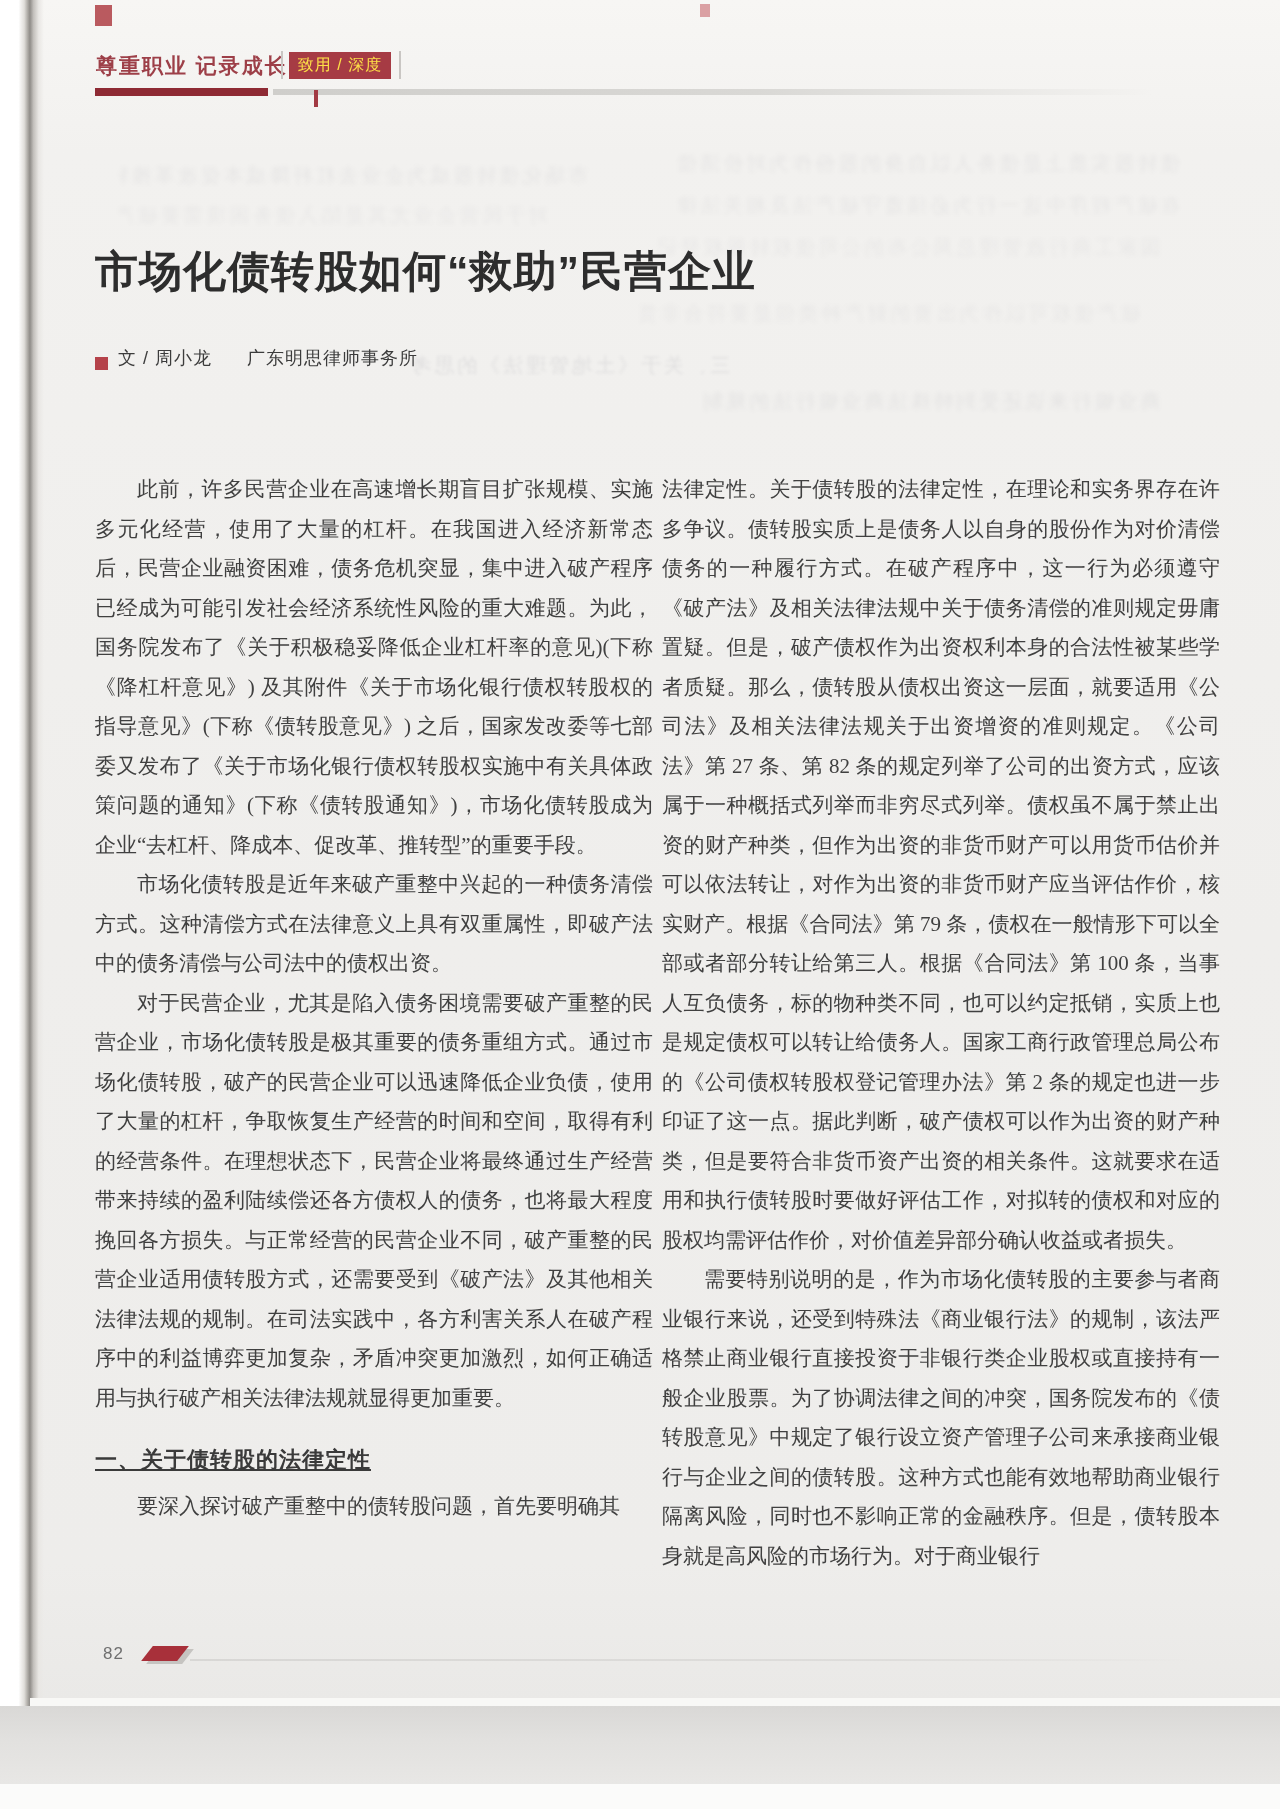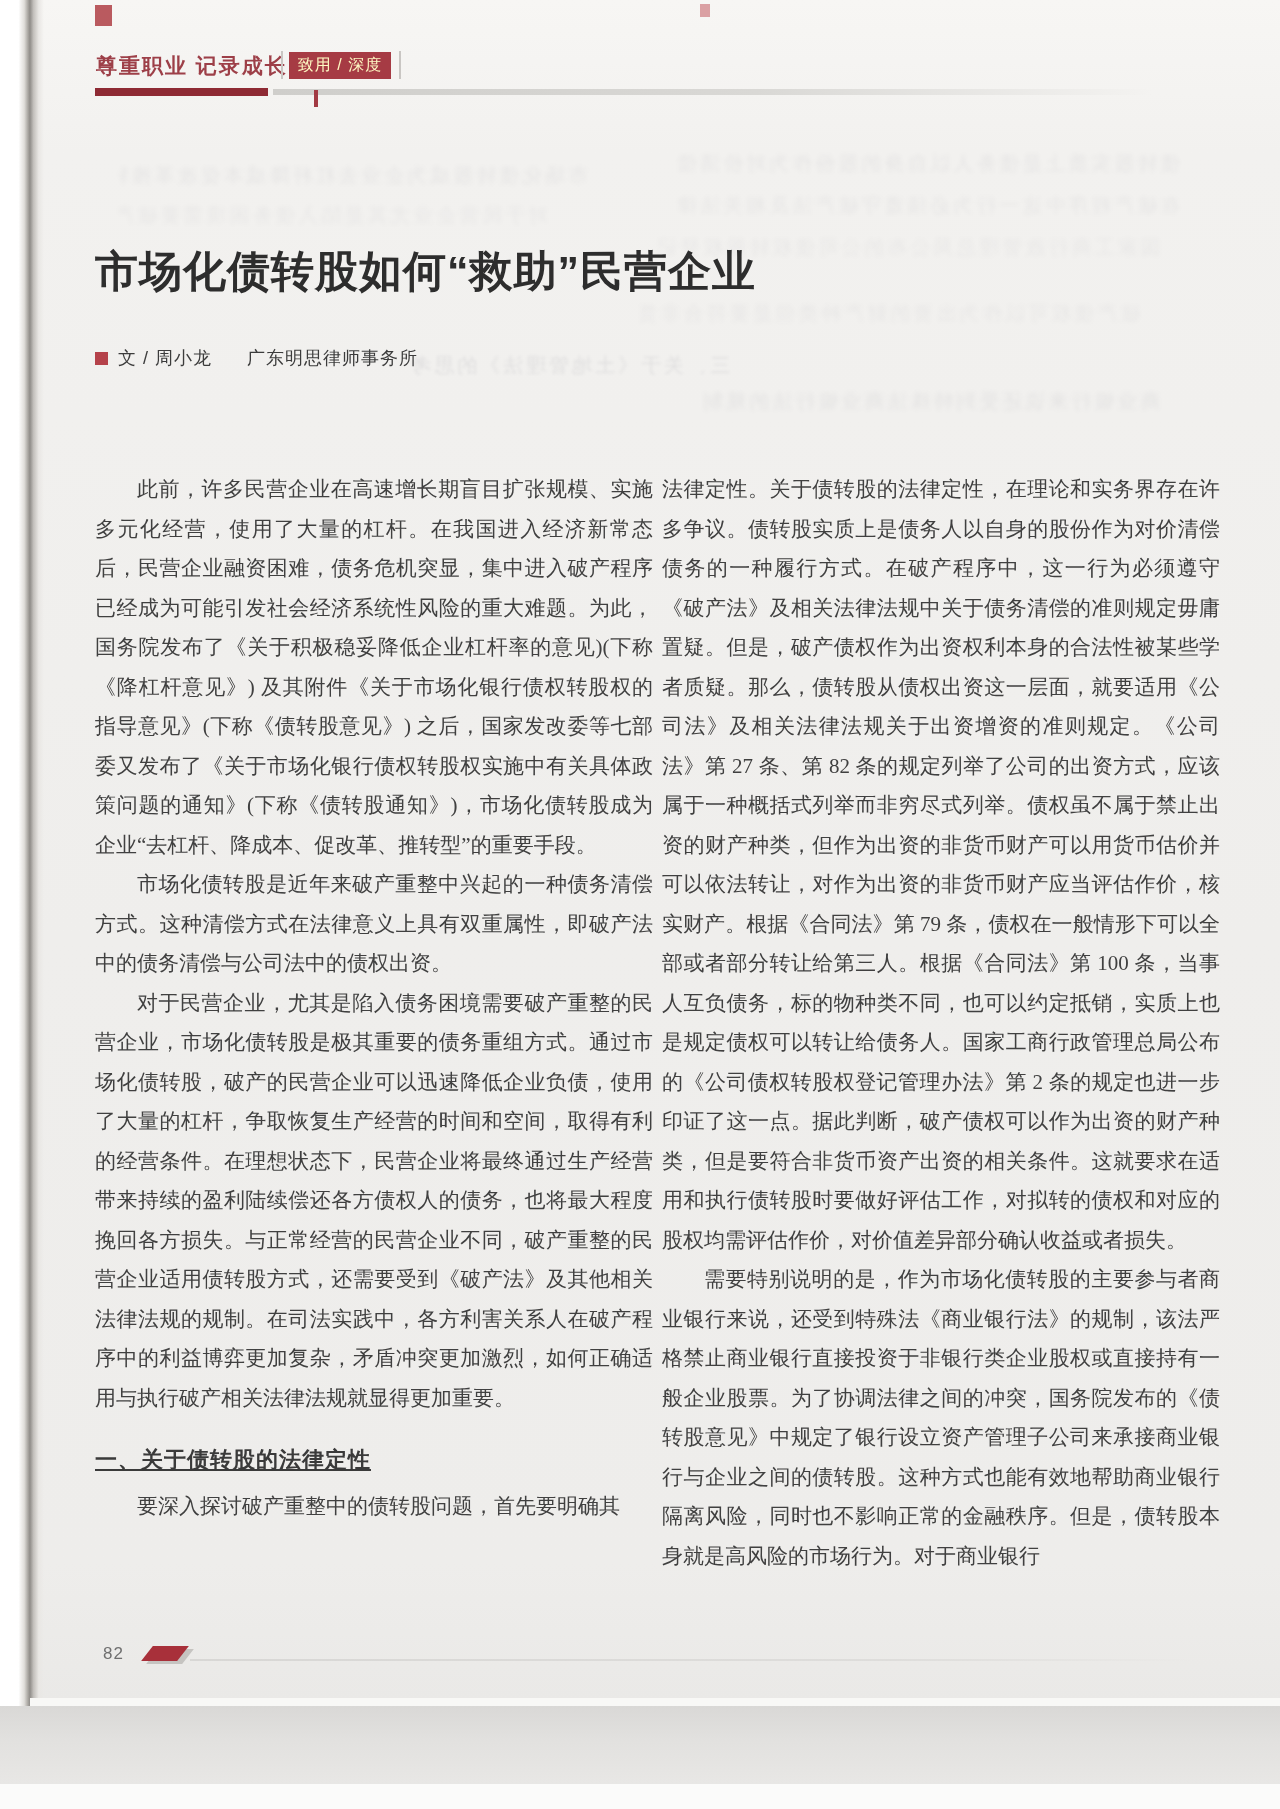--- a/index.html
+++ b/index.html
@@ -29,39 +29,39 @@
   
   .hdr-slogan {
     position:absolute; left:96px; top:52px;
     font-size:21px; letter-spacing:2px; color:#9d3f48; font-weight:600;
   }
   .hdr-div { position:absolute; width:2px; height:28px; background:#c9c6c3; top:51px; }
   .hdr-div.d1 { left:281px; }
   .hdr-div.d2 { left:399px; }
   .hdr-badge {
     position:absolute; left:289px; top:52px; width:102px; height:27px;
-    background:#a63b44; color:#fef9c3; font-size:16px; letter-spacing:1px;
+    background:#a63b44; color:#fde047; font-size:16px; letter-spacing:1px;
     display:flex; align-items:center; justify-content:center;
   }
   .hdr-bar-red { position:absolute; left:95px; top:88px; width:173px; height:8px; background:#8e2a34; }
   .hdr-bar-gray {
     position:absolute; left:273px; top:89px; width:880px; height:6px;
     background:linear-gradient(90deg,#cfcecb 0%,#d9d8d5 55%,rgba(236,235,233,0) 100%);
   }
   .hdr-tick { position:absolute; left:314px; top:90px; width:4px; height:17px; background:#a23a43; }
   .corner-mark-left  { position:absolute; left:95px;  top:5px; width:17px; height:21px; background:#b2494f; opacity:.9; }
   .corner-mark-mid   { position:absolute; left:700px; top:4px; width:10px; height:13px; background:#c25a60; opacity:.55; }
 
   
   .title {
     position:absolute; left:95px; top:243px; width:1100px;
     font-size:43px; font-weight:700; color:#2d2d2d; letter-spacing:1px;
     white-space:nowrap;
   }
-  .byline { position:absolute; left:95px; top:346px; display:flex; align-items:center; }
+  .byline { position:absolute; left:95px; top:346px; display:flex; align-items:flex-end; }
   .byline-square { width:13px; height:13px; background:#b5424a; margin-right:10px; }
   .byline-text { font-size:18px; color:#3c3c3c; letter-spacing:1px; }
   .byline-org  { font-size:18px; color:#3c3c3c; letter-spacing:1px; margin-left:35px; }
 
   
   .col {
     position:absolute; top:470px; width:558px;
     font-size:21px; line-height:39.5px; color:#404040;
     font-family:"Liberation Serif","DejaVu Serif", serif;
     text-align:justify; text-justify:inter-ideograph; word-break:break-all;

